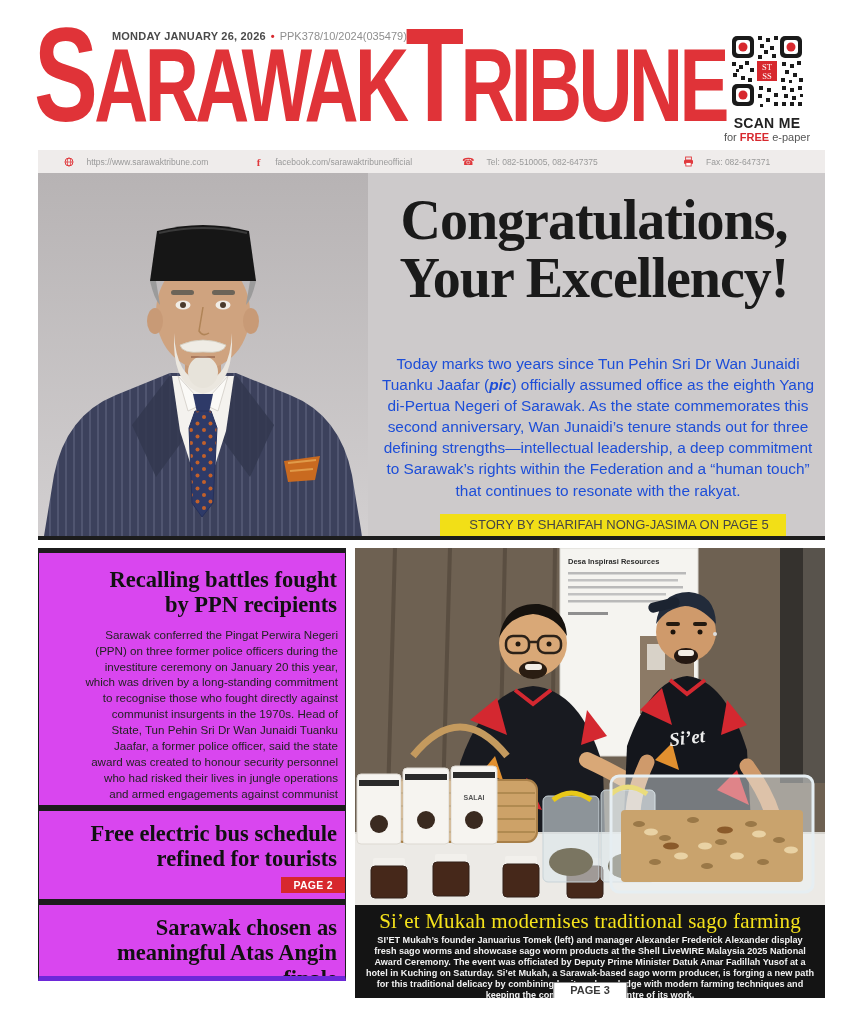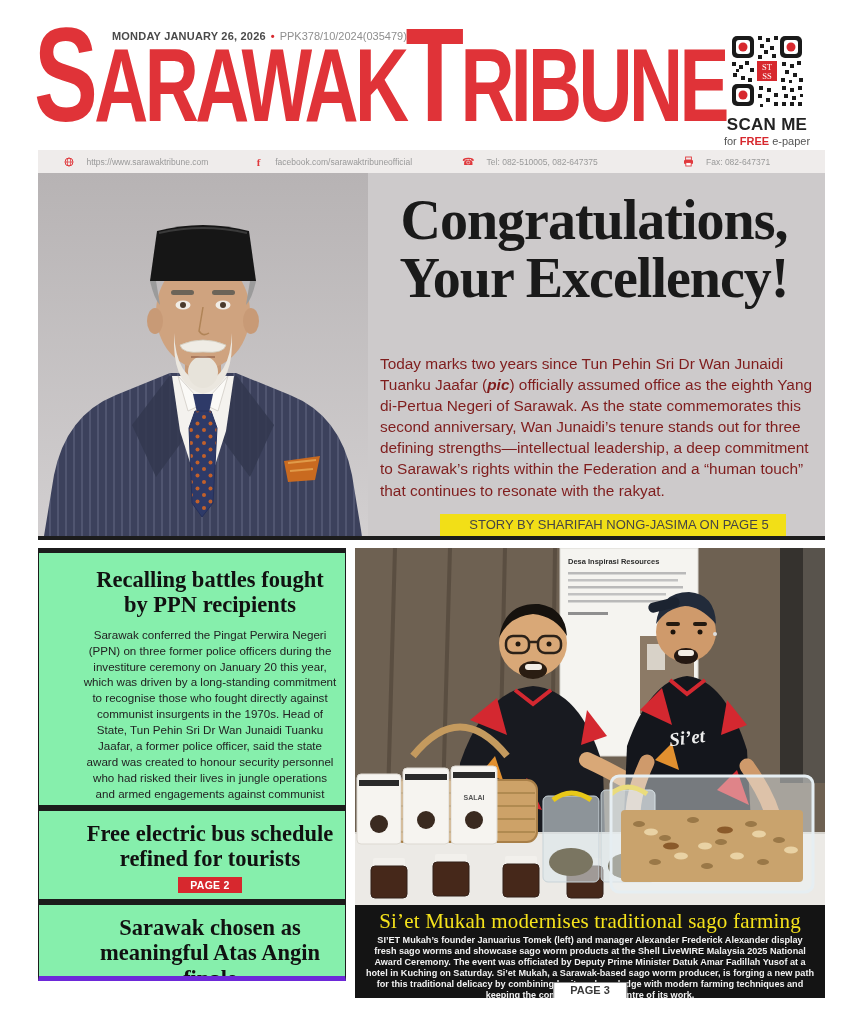--- a/index.html
+++ b/index.html
@@ -10,46 +10,46 @@
   .dateline{position:absolute;left:112px;top:30px;font-size:11px;white-space:nowrap;}
   .dl-date{font-weight:bold;color:#4a4a4a;letter-spacing:.2px;}
   .dl-bullet{color:#d7282e;margin:0 5px;font-weight:bold;}
   .dl-issue{color:#8f8f8f;}
   .masthead{position:absolute;left:34px;top:24px;color:#e03338;font-weight:bold;
             letter-spacing:-5px;white-space:nowrap;line-height:.78;
             transform:scaleX(.72);transform-origin:left top;}
   .mh-big{font-size:133px;}
   .mh-small{font-size:104px;}
   .qr-block{position:absolute;right:38px;top:34px;width:116px;text-align:center;}
-  .scanme{font-size:17px;font-weight:bold;color:#222;margin-top:3px;letter-spacing:.3px;}
+  .scanme{font-size:14px;font-weight:bold;color:#222;margin-top:3px;letter-spacing:.3px;}
   .freeline{font-size:11px;color:#555;}
   .freeline .free{color:#d7282e;font-weight:bold;}
 
   
   .contact-bar{position:absolute;left:38px;top:150px;width:787px;height:23px;background:#efeceb;
                display:flex;align-items:center;font-size:8.5px;color:#999;}
   .contact-cell{flex:1;display:flex;align-items:center;justify-content:center;gap:12px;}
   .phone-glyph{font-family:"DejaVu Sans",sans-serif;color:#e0383c;font-size:10px;line-height:1;}
 
   
   .lead-box{position:absolute;left:38px;top:173px;width:787px;height:363px;background:#cdcacb;overflow:hidden;}
   .lead-headline{position:absolute;left:325px;top:18px;width:462px;text-align:center;
                  font-family:"Liberation Serif",serif;font-weight:bold;font-size:56px;
                  line-height:1.04;color:#1a1a1a;letter-spacing:-1px;}
-  .lead-body{position:absolute;left:342px;top:180px;width:436px;
-             font-size:15.4px;line-height:1.37;color:#7f1d1d;}
+  .lead-body{position:absolute;left:342px;top:180px;width:436px;text-align:center;
+             font-size:15.4px;line-height:1.37;color:#1d4ed8;}
   .lead-body .pic{font-weight:bold;font-style:italic;}
   .lead-banner{position:absolute;left:402px;top:341px;width:334px;height:22px;background:#f2df17;
                color:#454545;font-weight:normal;font-size:13px;line-height:22px;text-align:center;padding-left:12px;}
   .black-rule{position:absolute;left:38px;top:536px;width:787px;height:4px;background:#1c1c1c;}
 
   
   .left-col{position:absolute;left:38px;top:548px;width:308px;}
   .story{box-sizing:border-box;border:1px solid #1c1c1c;border-top:5px solid #1c1c1c;
-         background:#86efac;text-align:center;overflow:hidden;padding-left:36px;}
+         background:#d946ef;text-align:right;overflow:hidden;padding-left:36px;}
   .story-1{height:258px;}
   .story-2{height:94px;}
   .story-3{height:81px;border-bottom:5px solid #6d28d9;}
   .story-title{font-family:"Liberation Serif",serif;font-weight:bold;font-size:22.5px;
                line-height:1.13;color:#111;margin:13px 8px 0;}
   .story-1 .story-title{margin-top:14px;}
   .story-2 .story-title,.story-3 .story-title{margin-top:10px;}
   .story-body{font-size:11.6px;line-height:1.37;color:#222;margin:9px 7px 0;}
   .page-badge{display:inline-block;margin-top:8px;background:#d7282e;color:#fff;font-weight:bold;
               font-size:10.5px;letter-spacing:.3px;padding:2px 12px;}

